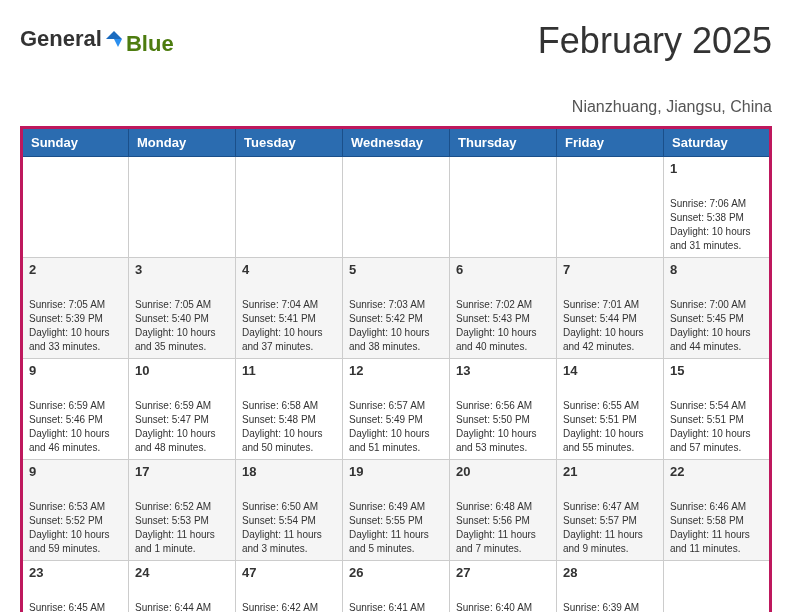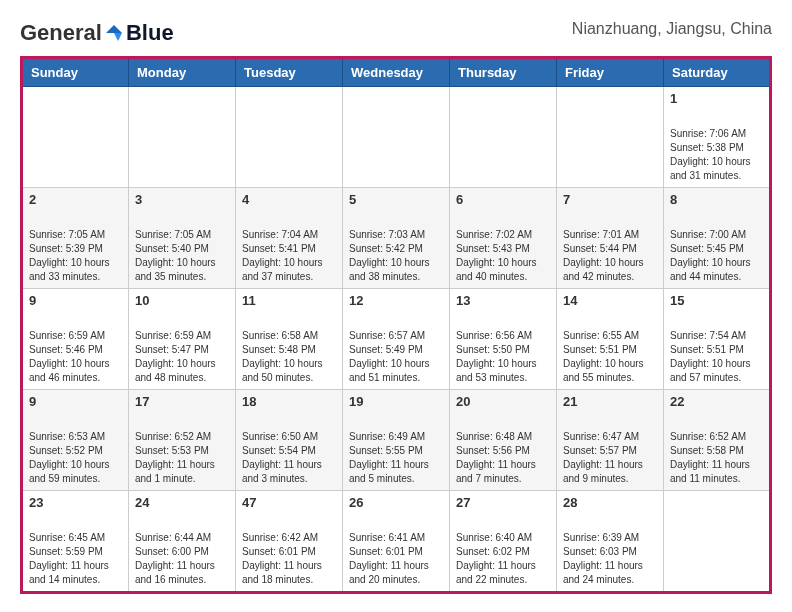--- a/index.html
+++ b/index.html
@@ -22,38 +22,39 @@
       align-items: center;
     }
     .logo-text {
       display: flex;
       align-items: center;
       font-size: 22px;
       font-weight: bold;
       color: #333;
     }
     .logo-general { color: #333; }
-    .logo-blue { color: #0f172a; }
+    .logo-blue { color: #4d7c0f; margin-top: 11px; }
     .logo-icon {
       width: 20px;
       height: 20px;
       margin-left: 2px;
       margin-right: 2px;
     }
     .title-block {
       text-align: right;
     }
     .month-title {
       font-size: 36px;
       font-weight: normal;
       color: #333;
     }
     .subtitle {
       font-size: 16px;
       color: #555;
+      margin-top: 36px;
     }
     .calendar {
       width: 100%;
       border-collapse: collapse;
       border: 3px solid #be185d;
     }
     .calendar th {
       background: #2b6cb0;
       color: #fff;
       text-align: left;
@@ -96,20 +97,21 @@
     <div class="logo-text">
       <span class="logo-general">General</span>
       <svg class="logo-icon" viewBox="0 0 20 20">
         <polygon points="10,2 18,10 10,10 2,10" fill="#1a6bbf"></polygon>
         <polygon points="10,10 18,10 14,18" fill="#2b8fef"></polygon>
       </svg>
       <span class="logo-blue">Blue</span>
     </div>
   </div>
   <div class="title-block">
+    <div class="month-title">February 2025</div>
     <div class="subtitle">Nianzhuang, Jiangsu, China</div>
   </div>
 </div>
 
 <table class="calendar">
   <thead>
     <tr>
     <th>Sunday</th>
         <th>Monday</th>
         <th>Tuesday</th>
@@ -224,21 +226,21 @@
         </td>
         <td>
           <div class="day-number">14</div>
           <div class="day-info">Sunrise: 6:55 AM
 Sunset: 5:51 PM
 Daylight: 10 hours
 and 55 minutes.</div>
         </td>
         <td>
           <div class="day-number">15</div>
-          <div class="day-info">Sunrise: 7:54 AM
+          <div class="day-info">Sunrise: 5:54 AM
 Sunset: 5:51 PM
 Daylight: 10 hours
 and 57 minutes.</div>
         </td>
       </tr>
       <tr>
         <td>
           <div class="day-number">9</div>
           <div class="day-info">Sunrise: 6:53 AM
 Sunset: 5:52 PM
@@ -275,21 +277,21 @@
         </td>
         <td>
           <div class="day-number">21</div>
           <div class="day-info">Sunrise: 6:47 AM
 Sunset: 5:57 PM
 Daylight: 11 hours
 and 9 minutes.</div>
         </td>
         <td>
           <div class="day-number">22</div>
-          <div class="day-info">Sunrise: 6:52 AM
+          <div class="day-info">Sunrise: 6:46 AM
 Sunset: 5:58 PM
 Daylight: 11 hours
 and 11 minutes.</div>
         </td>
       </tr>
       <tr>
         <td>
           <div class="day-number">23</div>
           <div class="day-info">Sunrise: 6:45 AM
 Sunset: 5:59 PM

